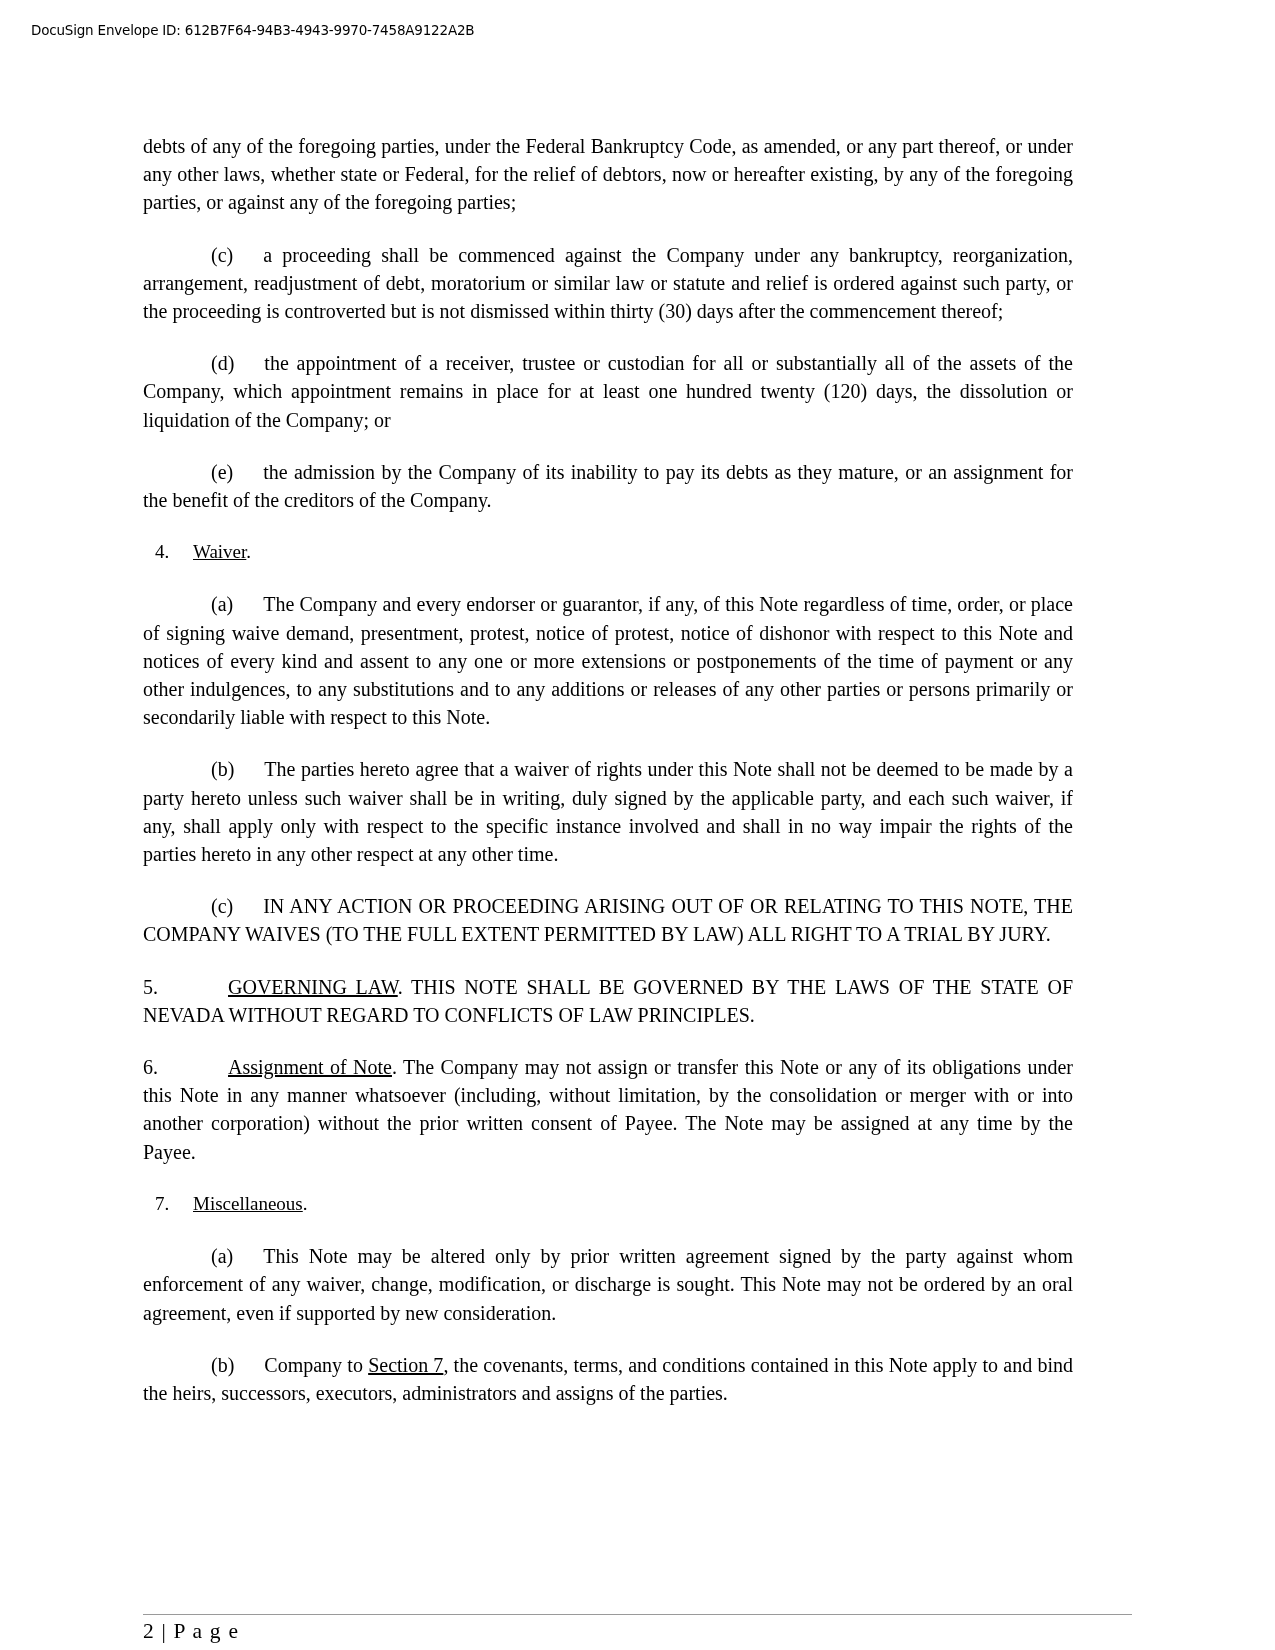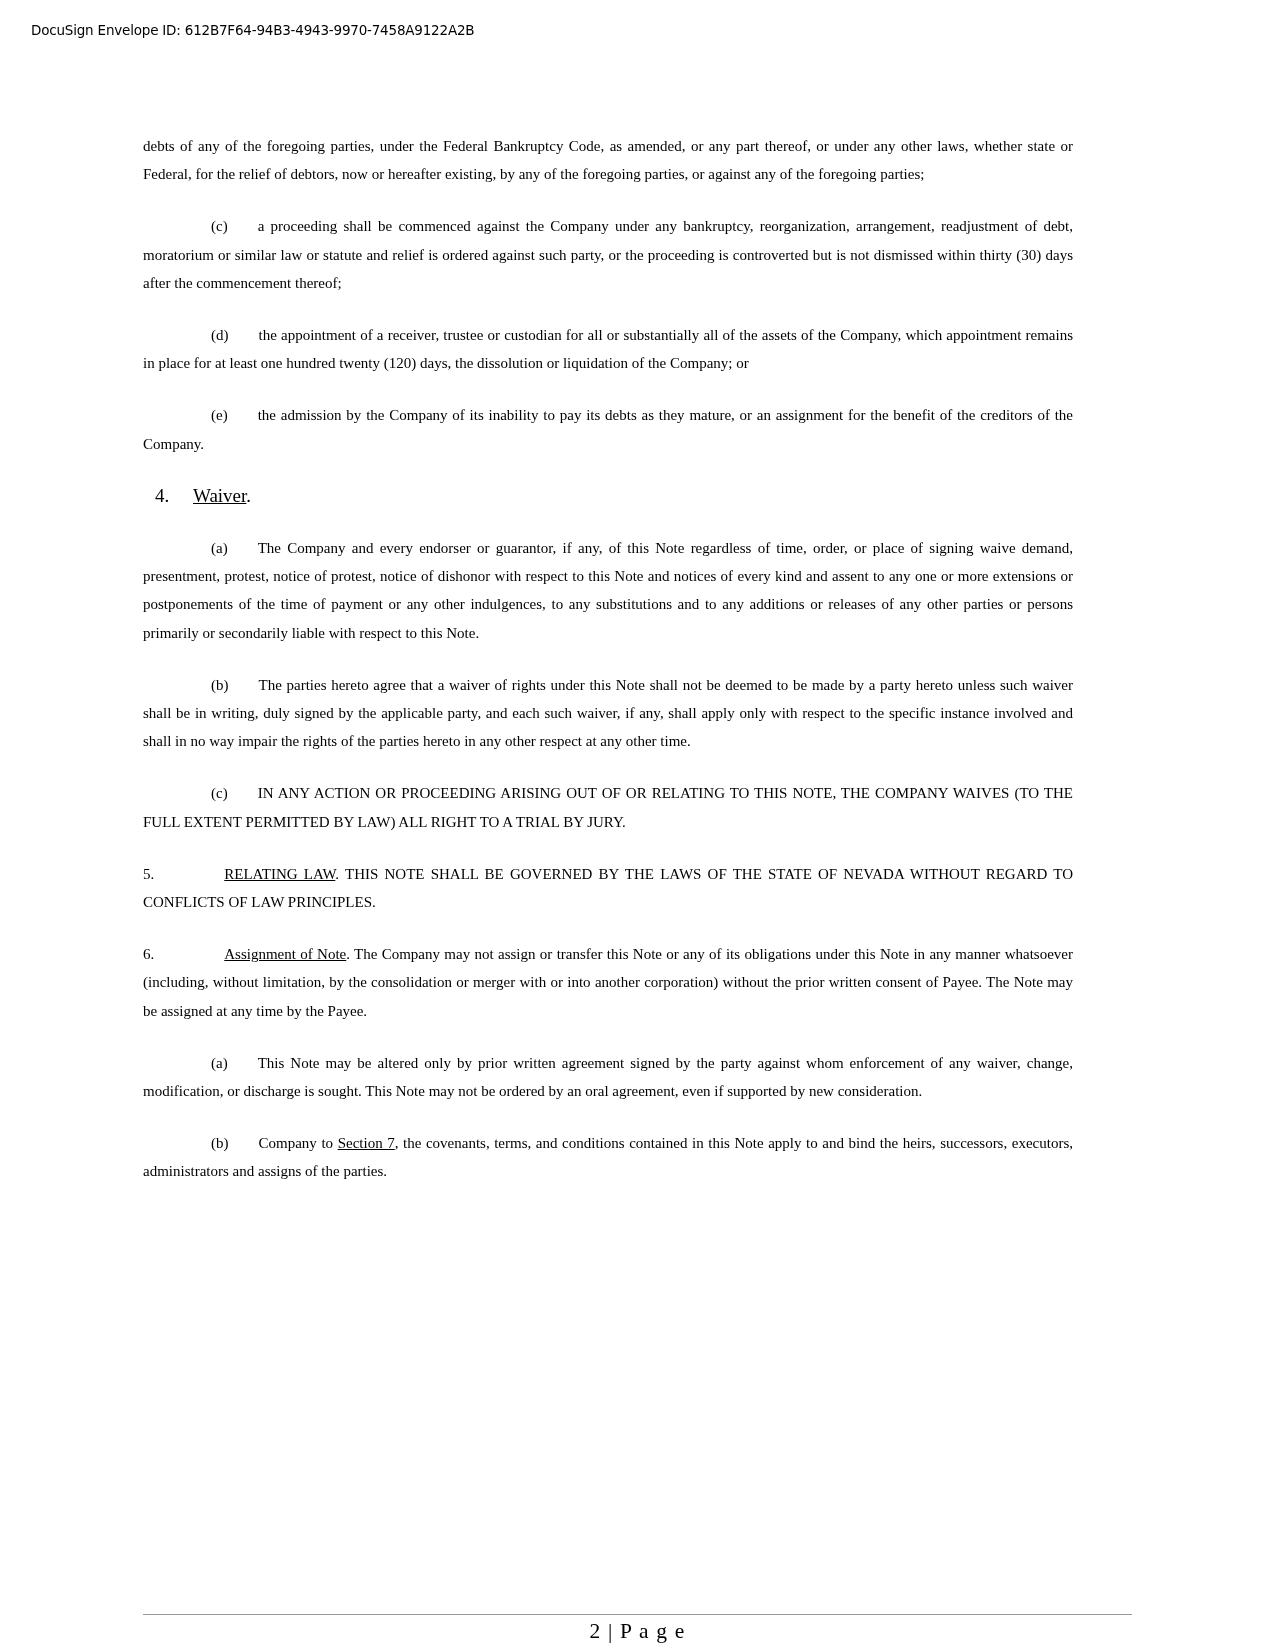--- a/index.html
+++ b/index.html
@@ -29,21 +29,21 @@
     white-space: nowrap;
   }
   .body-area {
     position: absolute;
     top: 132px;
     left: 143px;
     width: 930px;
   }
   p.para {
     margin: 0 0 24px 0;
-    font-size: 15px;
+    font-size: 20px;
     line-height: 28.2px;
     text-align: justify;
     text-justify: inter-word;
     hyphens: none;
   }
   p.para:last-child {
     margin-bottom: 0;
   }
   .indent {
     display: inline-block;
@@ -73,21 +73,21 @@
   .no-indent {
     text-indent: 0;
   }
   .footer {
     position: absolute;
     left: 143px;
     right: 143px;
     bottom: 6px;
     border-top: 1px solid #9a9a9a;
     padding-top: 4px;
-    text-align: center;
+    text-align: left;
     font-size: 21.5px;
     letter-spacing: 1.2px;
   }
 </style>
 </head>
 <body>
 
 <div class="page">
 
   <div class="envelope-id">DocuSign Envelope ID: 612B7F64-94B3-4943-9970-7458A9122A2B</div>
@@ -103,24 +103,25 @@
     <p class="para"><span class="indent"></span><span>(e)</span><span class="tab-after"></span><span>the admission by the Company of its inability to pay its debts as they mature, or an assignment for the benefit of the creditors of the Company.</span></p>
 
     <p class="numbered"><span class="num-label">4.</span><span class="u">Waiver</span><span>.</span></p>
 
     <p class="para"><span class="indent"></span><span>(a)</span><span class="tab-after"></span><span>The Company and every endorser or guarantor, if any, of this Note regardless of time, order, or place of signing waive demand, presentment, protest, notice of protest, notice of dishonor with respect to this Note and notices of every kind and assent to any one or more extensions or postponements of the time of payment or any other indulgences, to any substitutions and to any additions or releases of any other parties or persons primarily or secondarily liable with respect to this Note.</span></p>
 
     <p class="para"><span class="indent"></span><span>(b)</span><span class="tab-after"></span><span>The parties hereto agree that a waiver of rights under this Note shall not be deemed to be made by a party hereto unless such waiver shall be in writing, duly signed by the applicable party, and each such waiver, if any, shall apply only with respect to the specific instance involved and shall in no way impair the rights of the parties hereto in any other respect at any other time.</span></p>
 
     <p class="para"><span class="indent"></span><span>(c)</span><span class="tab-after"></span><span>IN ANY ACTION OR PROCEEDING ARISING OUT OF OR RELATING TO THIS NOTE, THE COMPANY WAIVES (TO THE FULL EXTENT PERMITTED BY LAW) ALL RIGHT TO A TRIAL BY JURY.</span></p>
 
-    <p class="para no-indent"><span>5.</span><span class="tab-wide"></span><span class="u">RELATING LAW</span><span>. THIS NOTE SHALL BE GOVERNED BY THE LAWS OF THE STATE OF NEVADA WITHOUT REGARD TO CONFLICTS OF LAW PRINCIPLES.</span></p>
+    <p class="para no-indent"><span>5.</span><span class="tab-wide"></span><span class="u">GOVERNING LAW</span><span>. THIS NOTE SHALL BE GOVERNED BY THE LAWS OF THE STATE OF NEVADA WITHOUT REGARD TO CONFLICTS OF LAW PRINCIPLES.</span></p>
 
     <p class="para no-indent"><span>6.</span><span class="tab-wide"></span><span class="u">Assignment of Note</span><span>.  The Company may not assign or transfer this Note or any of its obligations under this Note in any manner whatsoever (including, without limitation, by the consolidation or merger with or into another corporation) without the prior written consent of Payee.  The Note may be assigned at any time by the Payee.</span></p>
 
+    <p class="numbered"><span class="num-label">7.</span><span class="u">Miscellaneous</span><span>.</span></p>
 
     <p class="para"><span class="indent"></span><span>(a)</span><span class="tab-after"></span><span>This Note may be altered only by prior written agreement signed by the party against whom enforcement of any waiver, change, modification, or discharge is sought. This Note may not be ordered by an oral agreement, even if supported by new consideration.</span></p>
 
     <p class="para"><span class="indent"></span><span>(b)</span><span class="tab-after"></span><span>Company to </span><span class="u">Section 7</span><span>, the covenants, terms, and conditions contained in this Note apply to and bind the heirs, successors, executors, administrators and assigns of the parties.</span></p>
 
   </div>
 
   <div class="footer">
     <span>2 | P a g e</span>
   </div>

